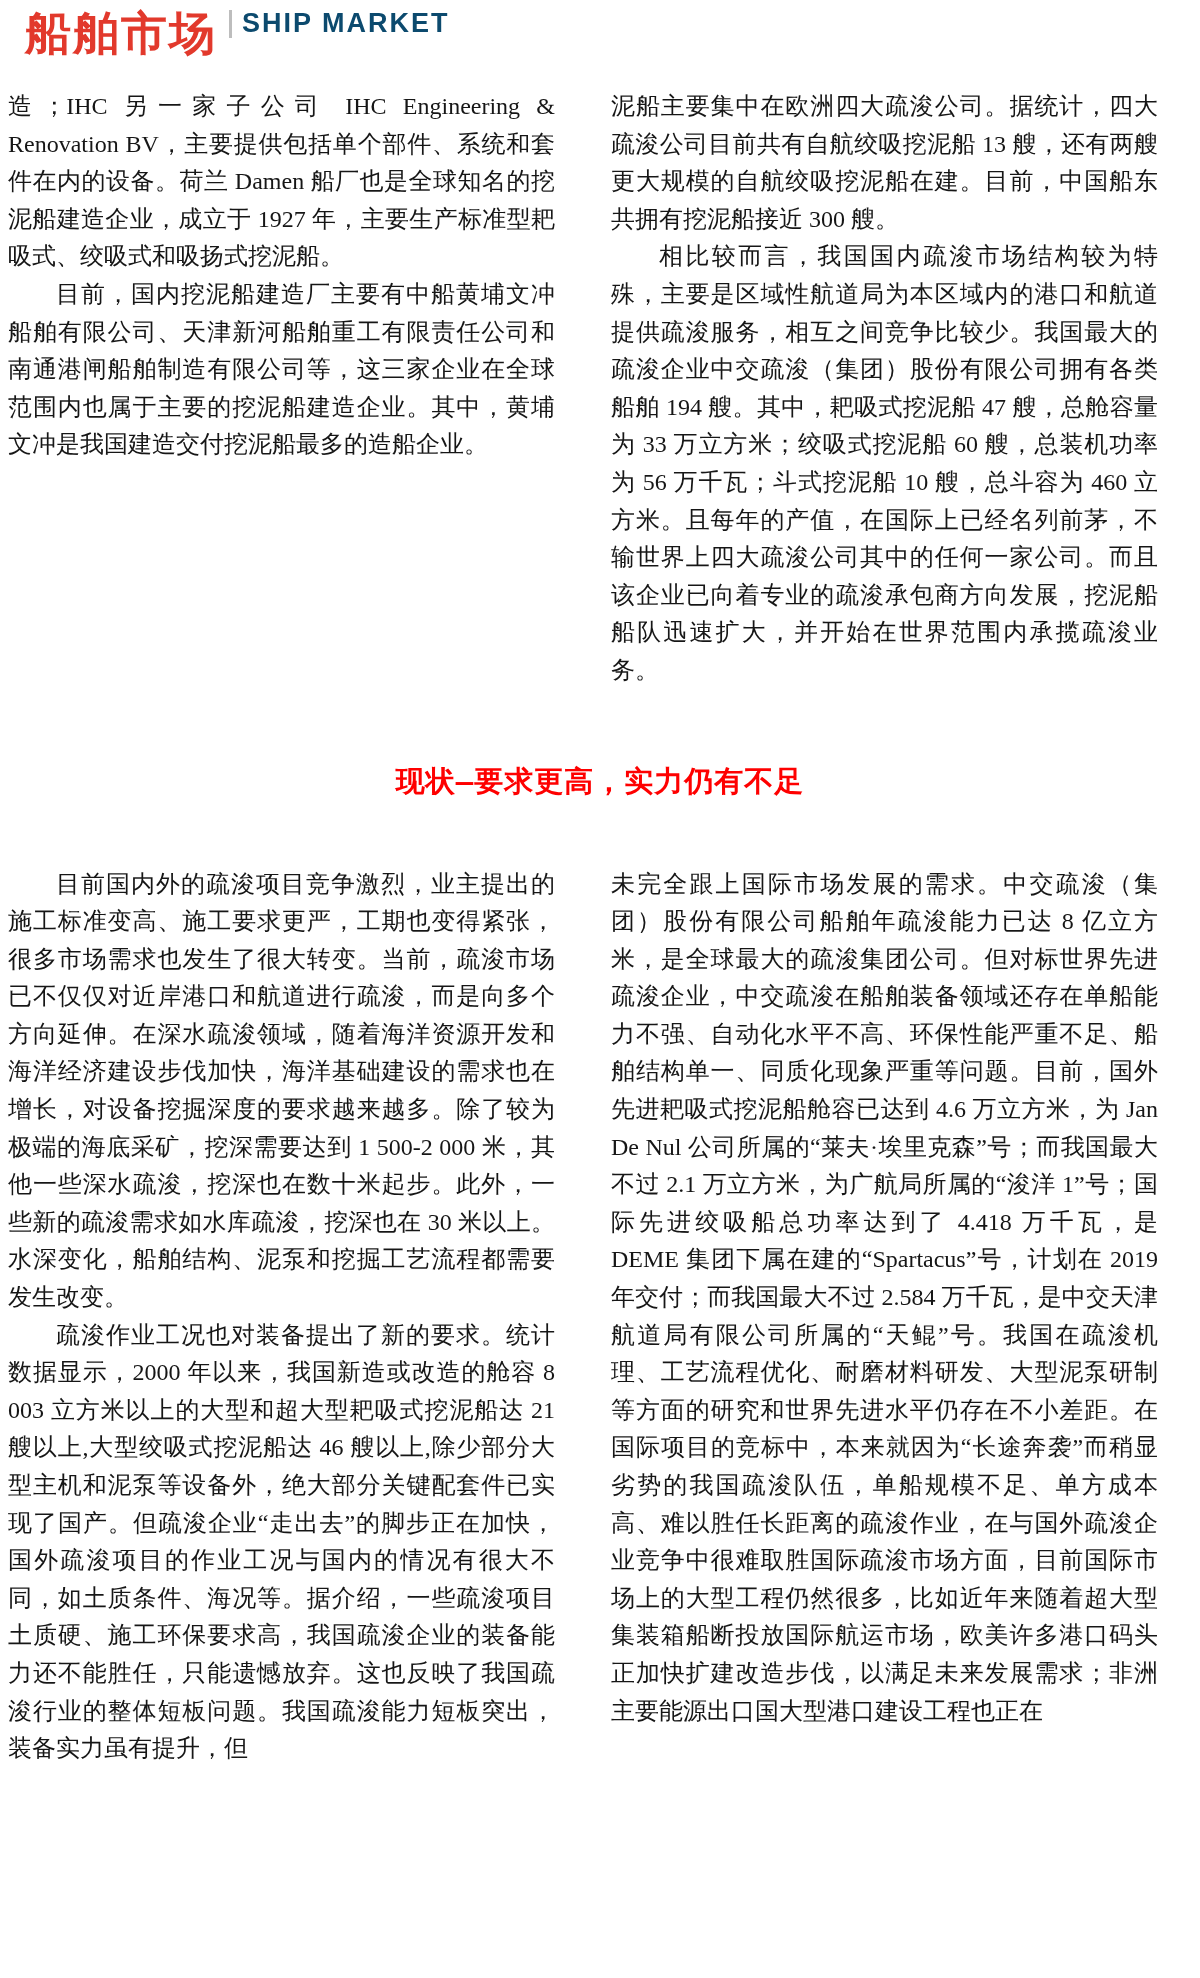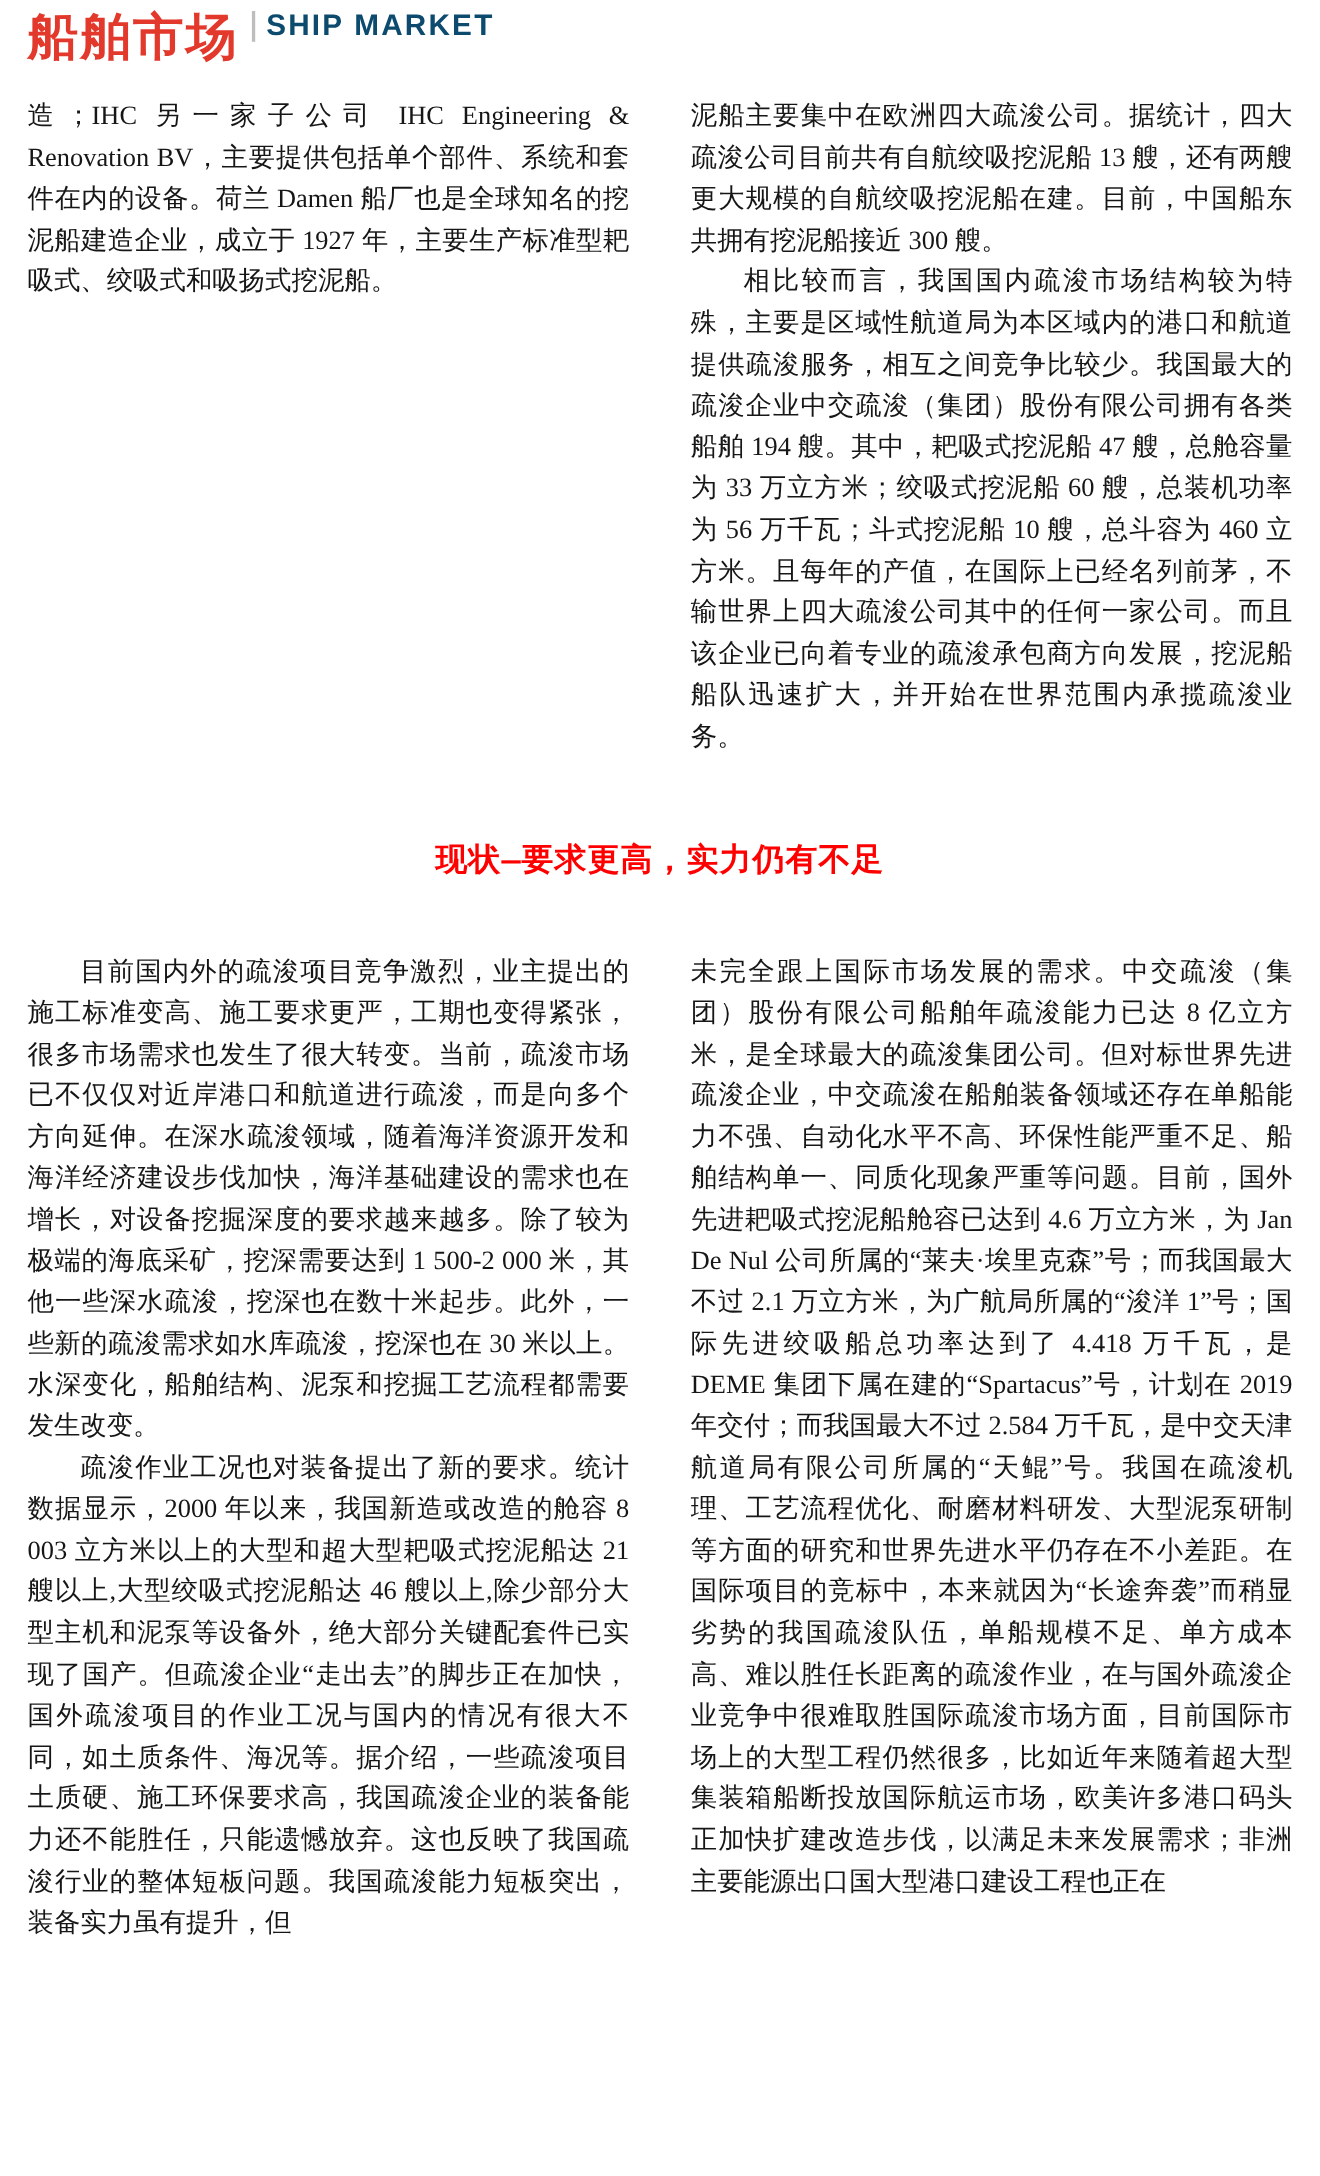--- a/index.html
+++ b/index.html
@@ -32,21 +32,21 @@
   }
   .title-en {
     font-family:"Liberation Sans","DejaVu Sans",sans-serif;
     font-weight:bold;
     font-size:27px;
     line-height:1.0;
     color:#0c4a6e;
     letter-spacing:2px;
     margin-bottom:2px;
   }
-  .content { padding:0 25px; }
+  .content { padding:0 8px; }
   .columns { display:flex; gap:56px; }
   .col { width:547px; }
   p.body-para {
     margin:0;
     font-size:24px;
     line-height:37.6px;
     text-align:justify;
     text-justify:inter-ideograph;
   }
   p.indent { text-indent:2em; }
@@ -76,20 +76,21 @@
   <span class="title-zh">船舶市场</span>
   <span class="title-divider"></span>
   <span class="title-en">SHIP MARKET</span>
 </div>
 
 <div class="content">
 
   <div class="columns section1">
     <div class="col">
       <p class="body-para">造；IHC 另一家子公司 IHC Engineering &amp; Renovation BV，主要提供包括单个部件、系统和套件在内的设备。荷兰 Damen 船厂也是全球知名的挖泥船建造企业，成立于 1927 年，主要生产标准型耙吸式、绞吸式和吸扬式挖泥船。</p>
+      <p class="body-para indent">目前，国内挖泥船建造厂主要有中船黄埔文冲船舶有限公司、天津新河船舶重工有限责任公司和南通港闸船舶制造有限公司等，这三家企业在全球范围内也属于主要的挖泥船建造企业。其中，黄埔文冲是我国建造交付挖泥船最多的造船企业。</p>
     </div>
     <div class="col">
       <p class="body-para">泥船主要集中在欧洲四大疏浚公司。据统计，四大疏浚公司目前共有自航绞吸挖泥船 13 艘，还有两艘更大规模的自航绞吸挖泥船在建。目前，中国船东共拥有挖泥船接近 300 艘。</p>
       <p class="body-para indent">相比较而言，我国国内疏浚市场结构较为特殊，主要是区域性航道局为本区域内的港口和航道提供疏浚服务，相互之间竞争比较少。我国最大的疏浚企业中交疏浚（集团）股份有限公司拥有各类船舶 194 艘。其中，耙吸式挖泥船 47 艘，总舱容量为 33 万立方米；绞吸式挖泥船 60 艘，总装机功率为 56 万千瓦；斗式挖泥船 10 艘，总斗容为 460 立方米。且每年的产值，在国际上已经名列前茅，不输世界上四大疏浚公司其中的任何一家公司。而且该企业已向着专业的疏浚承包商方向发展，挖泥船船队迅速扩大，并开始在世界范围内承揽疏浚业务。</p>
     </div>
   </div>
 
   <h2 class="mid-heading">现状—要求更高，实力仍有不足</h2>
 
   <div class="columns section2">

